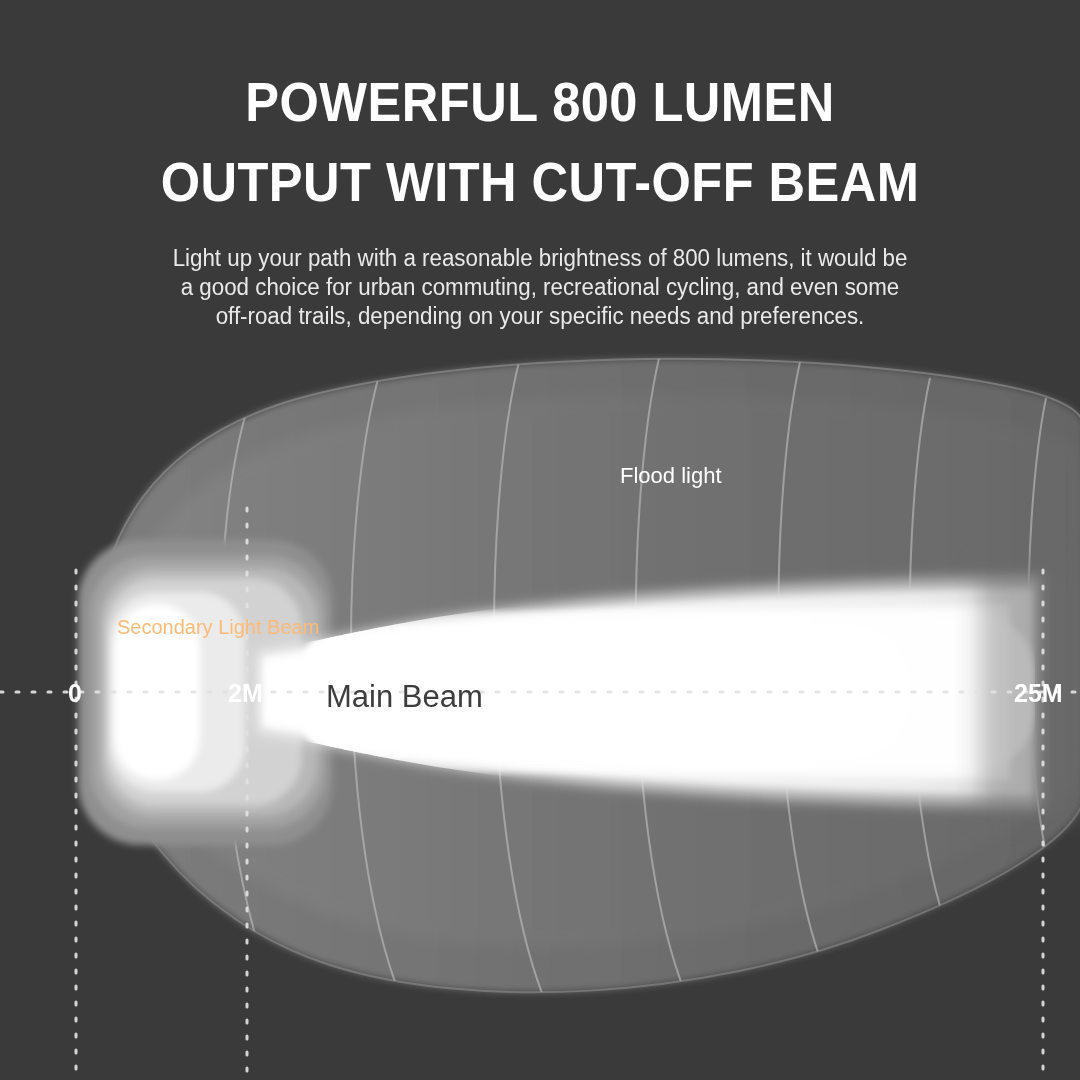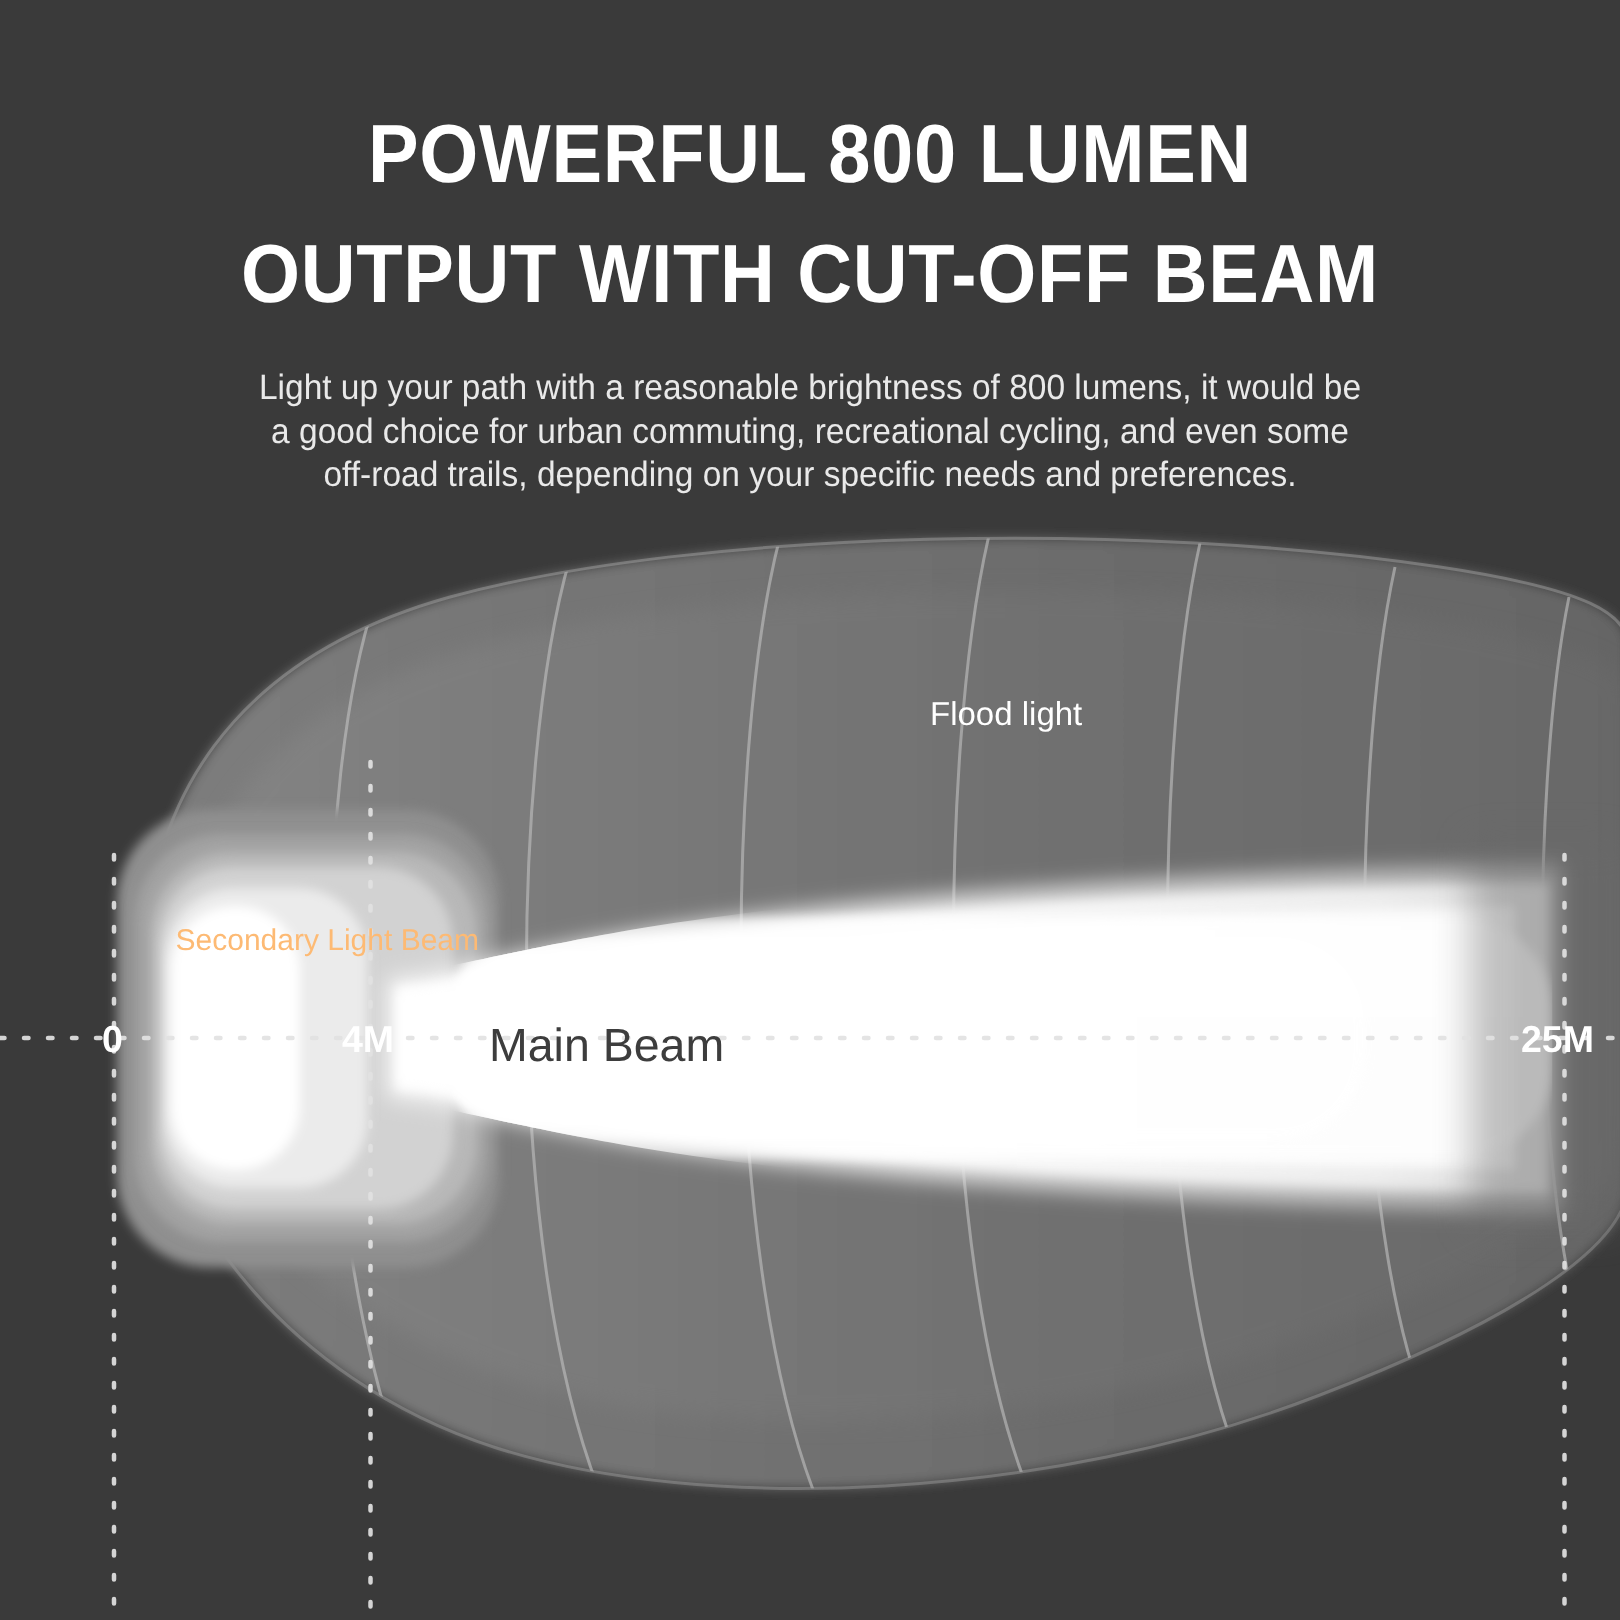--- a/index.html
+++ b/index.html
@@ -268,21 +268,21 @@
   </div>
 
   <div class="diag-label" id="label-flood">Flood light</div>
 
   <div class="diag-label" id="label-secondary">Secondary Light Beam</div>
 
   <div class="diag-label" id="label-main">Main Beam</div>
 
   <div class="tick-label" id="tick-0">0</div>
 
-  <div class="tick-label" id="tick-4m">4M</div>
+  <div class="tick-label" id="tick-4m">2M</div>
 
   <div class="tick-label" id="tick-25m">25M</div>
 
   <div id="header">
     <h1 id="title">POWERFUL 800 LUMEN
 OUTPUT WITH CUT-OFF BEAM</h1>
     <p id="subtitle">Light up your path with a reasonable brightness of 800 lumens, it would be a good choice for urban commuting, recreational cycling, and even some off-road trails, depending on your specific needs and preferences.</p>
   </div>
 
 </div>

